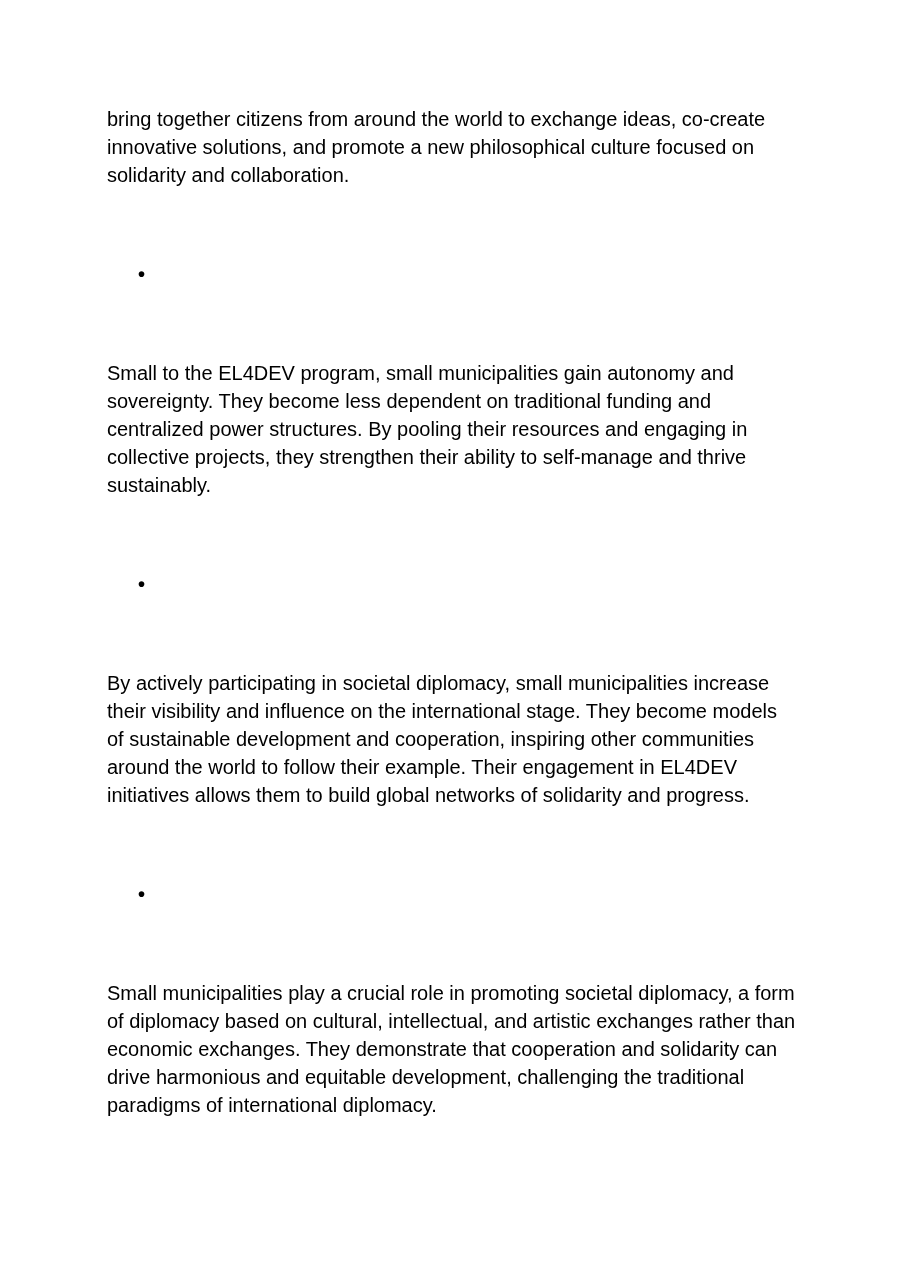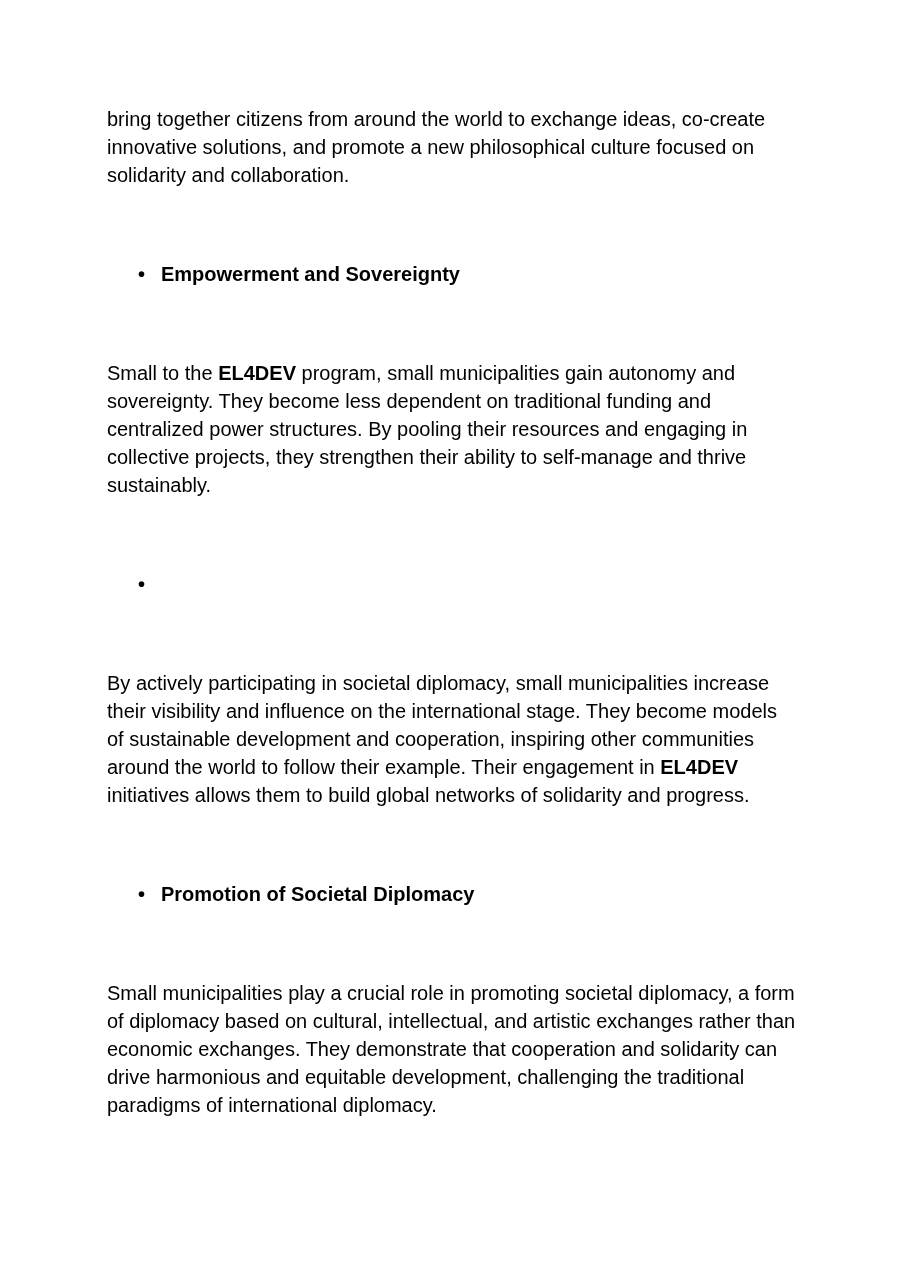--- a/index.html
+++ b/index.html
@@ -24,21 +24,21 @@
     margin: 71px 0 0 0;
   }
   .page > *:first-child {
     margin-top: 0;
   }
   .para {
     width: 691px;
     text-align: left;
   }
   .bold-run {
-    font-weight: bold;
+    font-weight: normal;
     text-align: right;
   }
   .bullet-row {
     display: flex;
     align-items: flex-start;
     padding-left: 31px;
     font-weight: bold;
     width: 660px;
   }
   .bullet-dot {
@@ -53,31 +53,29 @@
 </style>
 </head>
 <body>
 
 <div class="page">
 
   <p class="para"><span>bring together citizens from around the world to exchange ideas, co-create innovative solutions, and promote a new philosophical culture focused on solidarity and collaboration.</span></p>
 
   <div class="bullet-row">
     <span class="bullet-dot">•</span>
-    <span class="bullet-text">Empowerment and Sovereignty</span>
   </div>
 
   <p class="para"><span>Small to the </span><span class="bold-run">EL4DEV</span><span> program, small municipalities gain autonomy and sovereignty. They become less dependent on traditional funding and centralized power structures. By pooling their resources and engaging in collective projects, they strengthen their ability to self-manage and thrive sustainably.</span></p>
 
   <div class="bullet-row">
     <span class="bullet-dot">•</span>
   </div>
 
   <p class="para"><span>By actively participating in societal diplomacy, small municipalities increase their visibility and influence on the international stage. They become models of sustainable development and cooperation, inspiring other communities around the world to follow their example. Their engagement in </span><span class="bold-run">EL4DEV</span><span> initiatives allows them to build global networks of solidarity and progress.</span></p>
 
   <div class="bullet-row">
     <span class="bullet-dot">•</span>
-    <span class="bullet-text">Promotion of Societal Diplomacy</span>
   </div>
 
   <p class="para"><span>Small municipalities play a crucial role in promoting societal diplomacy, a form of diplomacy based on cultural, intellectual, and artistic exchanges rather than economic exchanges. They demonstrate that cooperation and solidarity can drive harmonious and equitable development, challenging the traditional paradigms of international diplomacy.</span></p>
 
 </div>
 
 </body></html>

